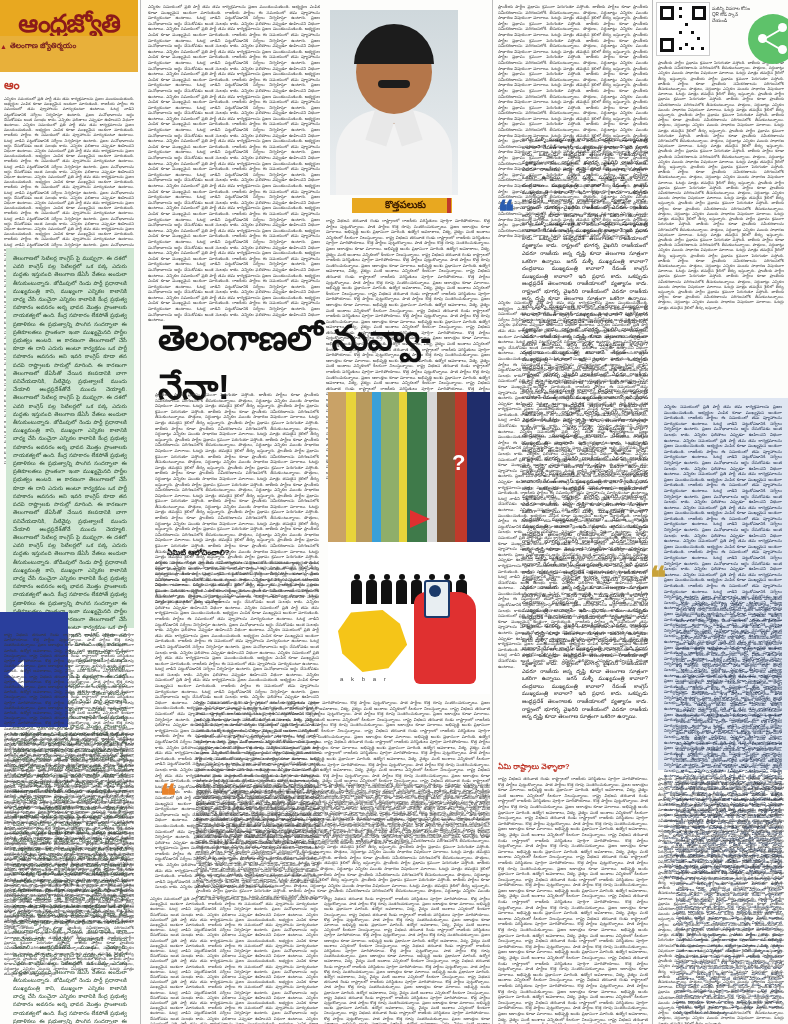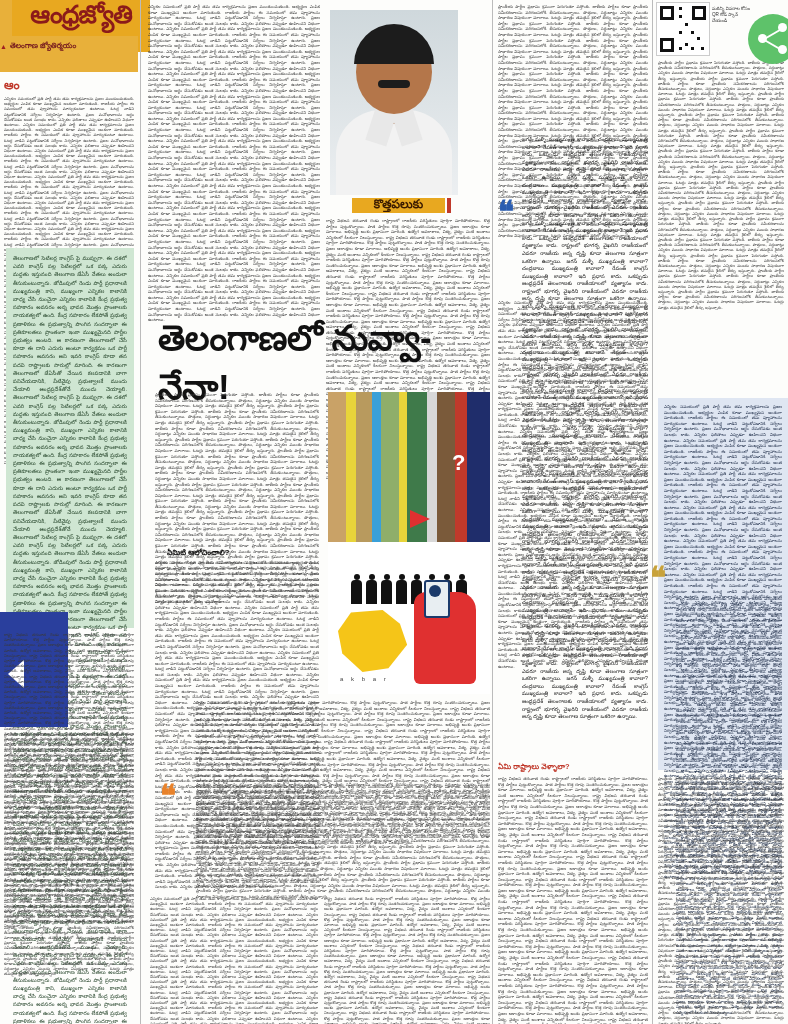--- a/index.html
+++ b/index.html
@@ -8,22 +8,22 @@
 
   
   .col{position:absolute;}
   .fill{font-size:4.1px;line-height:5.6px;color:#3a3a3a;text-align:justify;
         font-family:"Liberation Sans",sans-serif;letter-spacing:.1px;
         word-spacing:.3px;overflow:hidden;}
   .fill.tight{font-size:3.9px;line-height:5.2px;}
 
   
   .masthead{position:absolute;left:0;top:0;width:138px;height:72px;background:#e8b03a;}
-  .masthead-inner{position:absolute;left:12px;top:0;width:138px;height:52px;
-      background:#e8a820;display:flex;justify-content:center;}
+  .masthead-inner{position:absolute;left:0;top:0;width:138px;height:52px;
+      background:#e8a820;display:flex;align-items:center;justify-content:center;}
   .masthead-title{font-size:25px;font-weight:bold;color:#8b1a1a;letter-spacing:-1px;}
   .masthead-sub{position:absolute;left:0;top:36px;width:138px;height:20px;
       background:#e8b03a;display:flex;align-items:center;justify-content:flex-start;
       font-size:7.5px;color:#7a2020;font-weight:bold;}
   .masthead-sub .tri{color:#a02020;margin-right:3px;font-size:7px;}
 
   
   .left-tag{position:absolute;left:4px;top:78px;font-size:12px;color:#c0392b;font-weight:bold;}
 
   
@@ -54,21 +54,21 @@
      background:#1c1c1c;}
   .mustache{position:absolute;left:48px;top:70px;width:32px;height:8px;border-radius:4px;background:#1c1c1c;}
   .shirt{position:absolute;left:6px;top:100px;width:116px;height:85px;background:#f2f2f2;
      border-radius:45px 45px 0 0;}
   .collarL{position:absolute;left:40px;top:100px;width:22px;height:34px;background:#e8e8e8;
      transform:rotate(18deg);}
   .collarR{position:absolute;left:66px;top:100px;width:22px;height:34px;background:#e8e8e8;
      transform:rotate(-18deg);}
   .neck{position:absolute;left:52px;top:92px;width:26px;height:22px;background:#a8693f;}
   .byline{position:absolute;left:352px;top:198px;width:93px;height:15px;background:#e8a820;
-     display:flex;align-items:center;justify-content:center;font-size:12px;font-weight:bold;color:#3a1a00;}
+     display:flex;align-items:center;justify-content:center;font-size:10px;font-weight:bold;color:#3a1a00;padding-left:7px;}
   .byline-bar{position:absolute;left:447px;top:198px;width:4px;height:15px;background:#c0392b;}
 
   
   .graphic{position:absolute;left:328px;top:392px;width:162px;height:302px;background:#fff;}
   .gstrip{position:absolute;left:0;top:0;width:162px;height:150px;overflow:hidden;}
   .s{position:absolute;top:0;height:150px;}
   .gmoney{position:absolute;left:22px;top:150px;width:140px;height:62px;}
   .person{position:absolute;bottom:0;width:13px;height:30px;}
   .person .head{position:absolute;left:3.5px;top:0;width:6px;height:6px;border-radius:50%;background:#111;}
   .person .body{position:absolute;left:1px;top:6px;width:11px;height:24px;background:#111;

